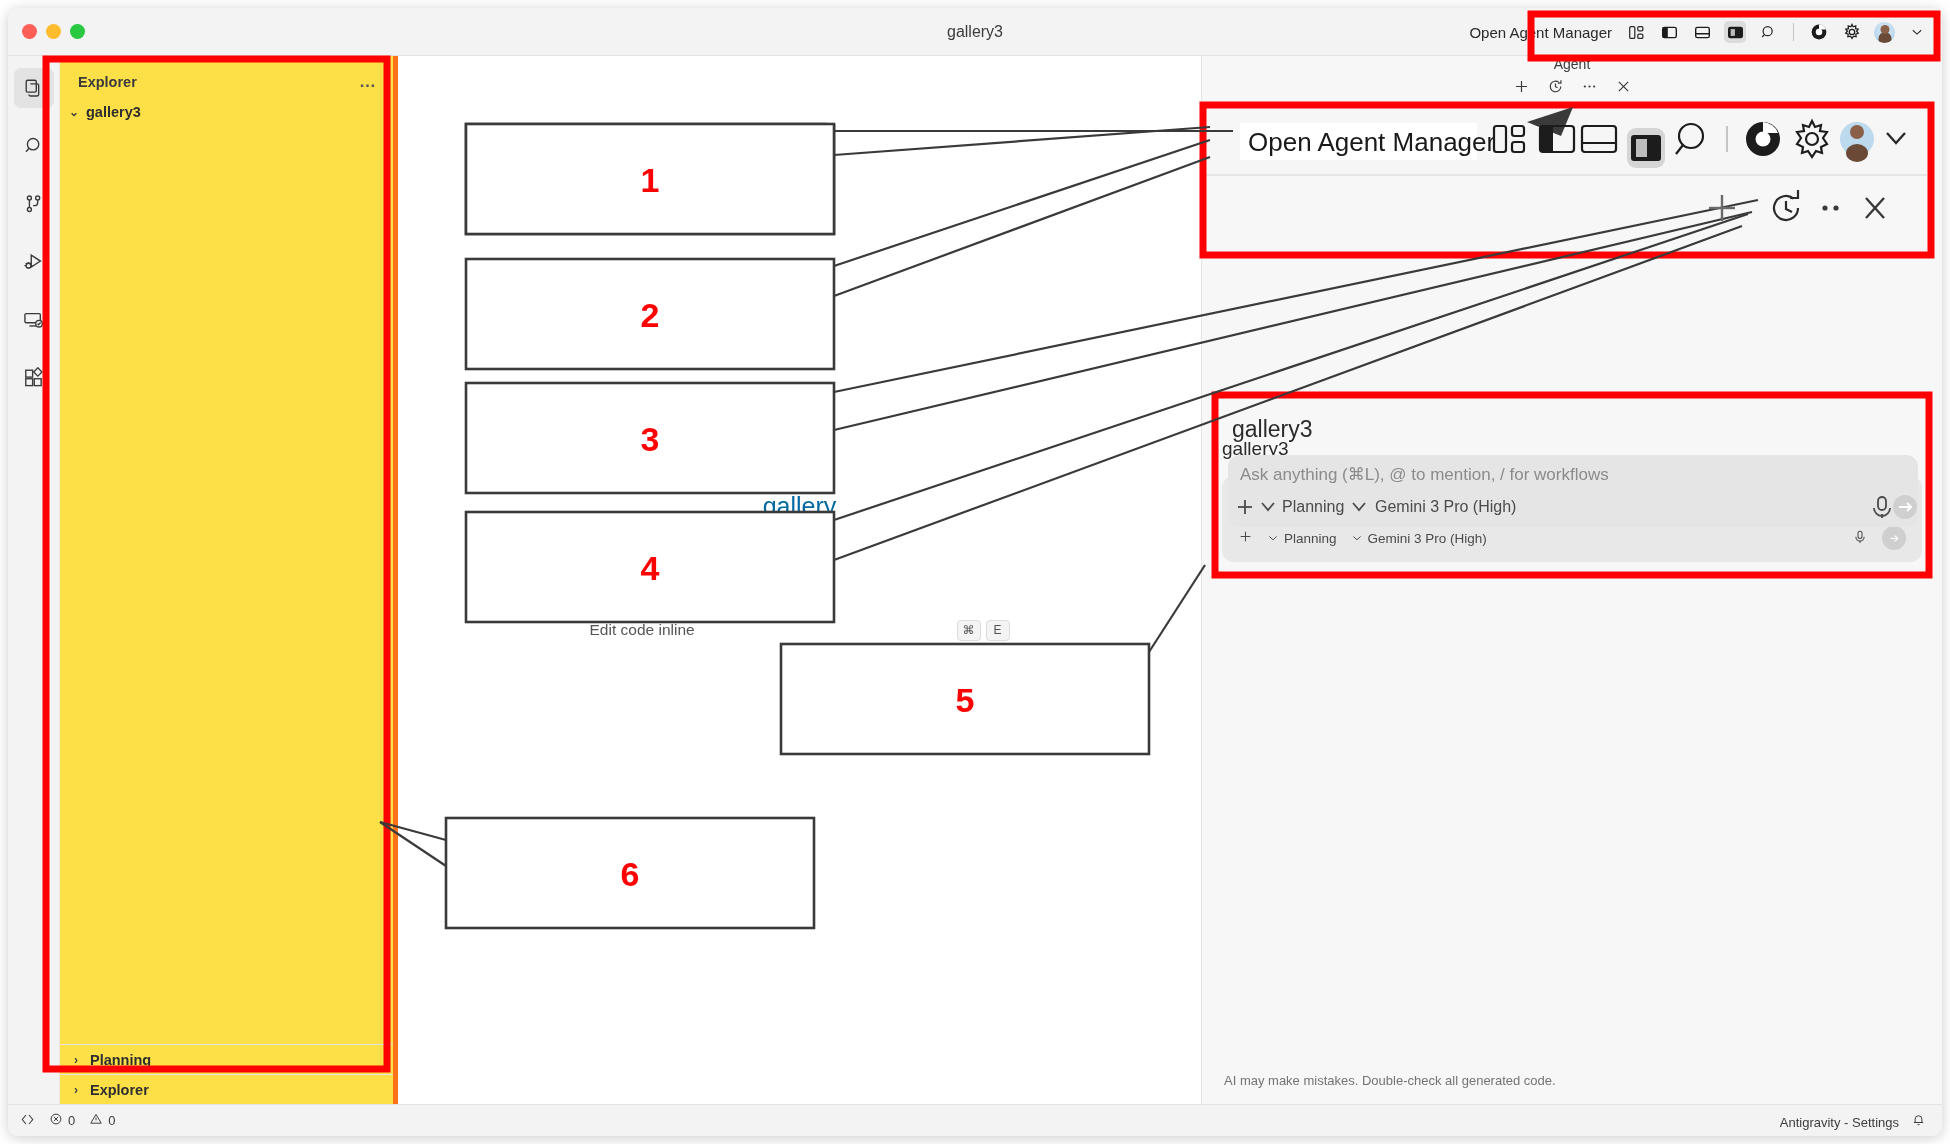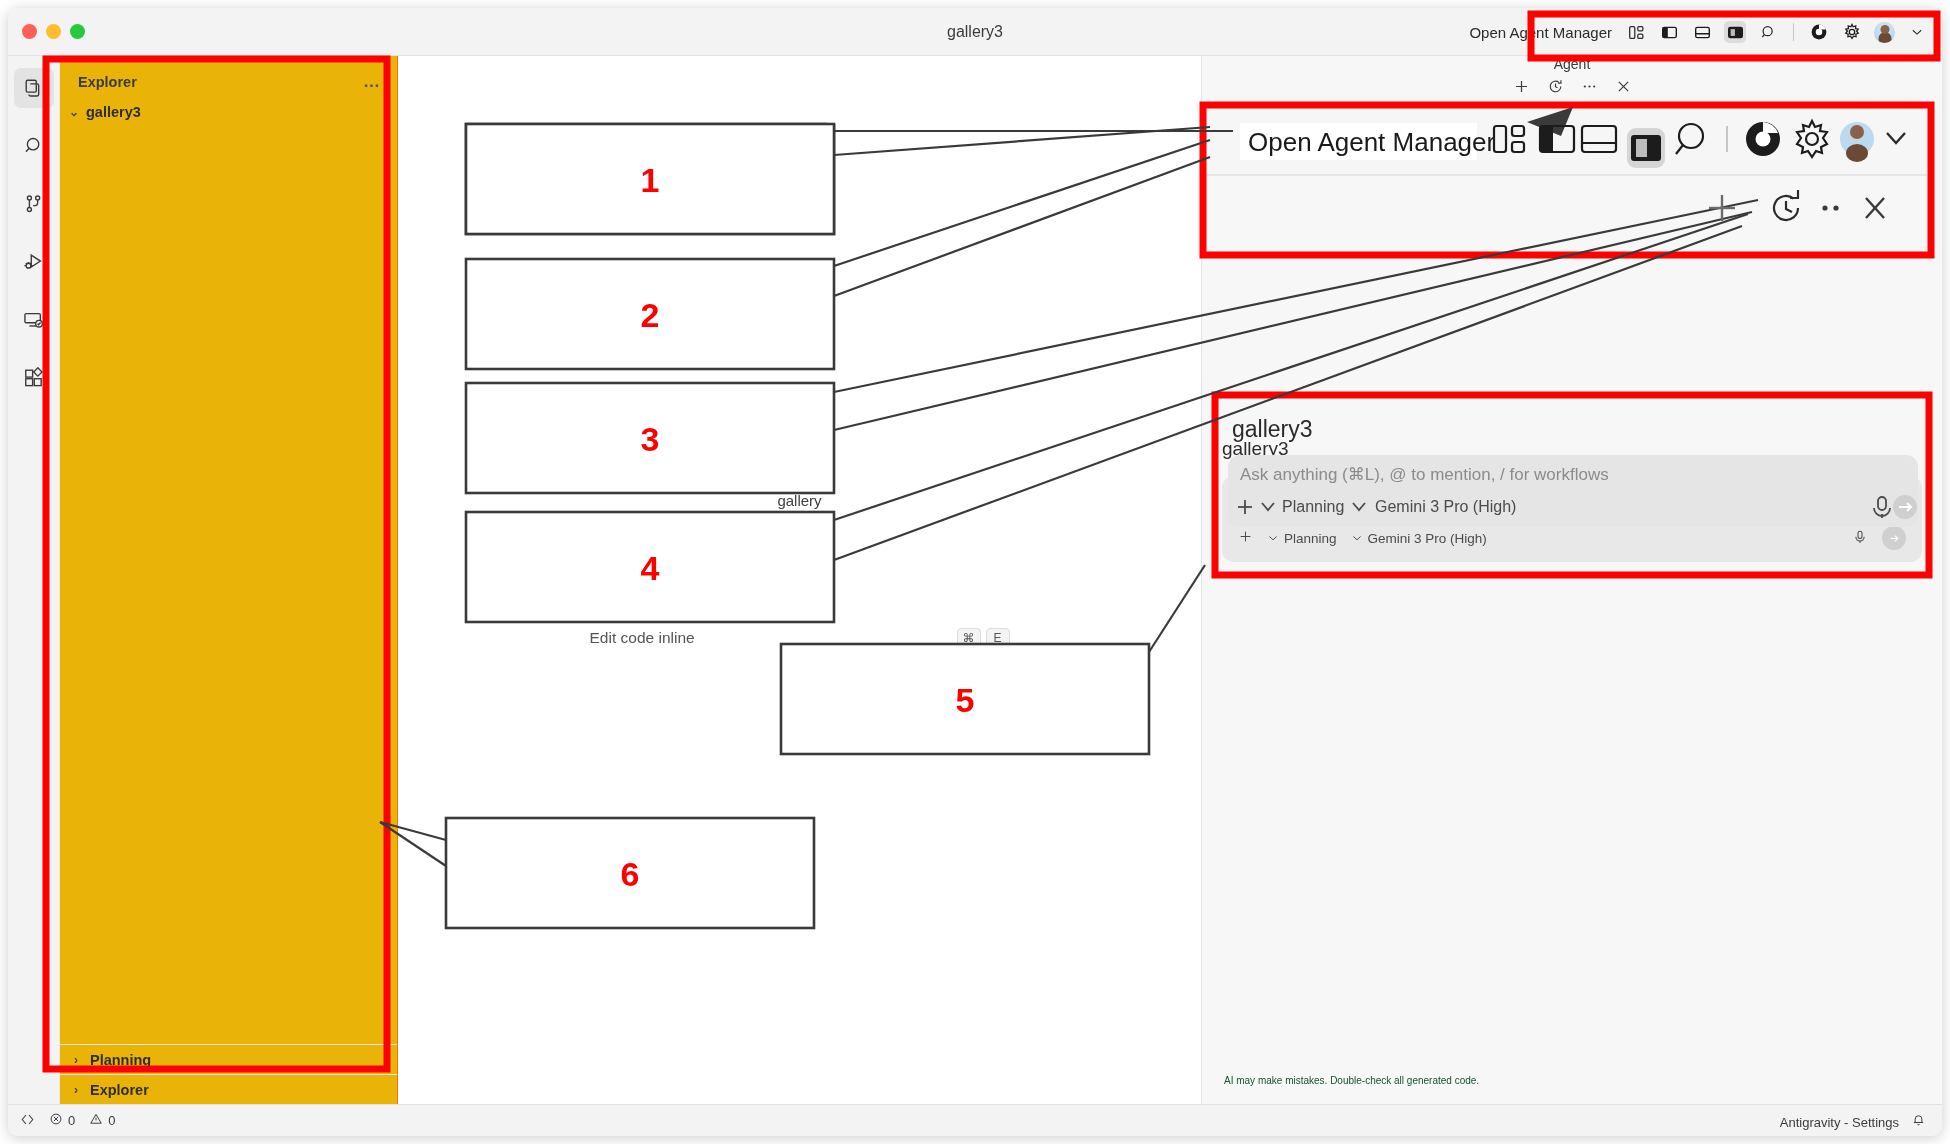--- a/index.html
+++ b/index.html
@@ -91,22 +91,22 @@
     width: 40px; height: 40px;
     display: flex; align-items: center; justify-content: center;
     border-radius: 7px;
     color: #4a4a4a;
   }
   .act-item.active { background: #e3e3e3; }
 
   
   .explorer {
     width: 338px; height: 100%;
-    background: #eab308;
-    border-right: 1px solid #f97316;
+    background: #fde047;
+    border-right: 5px solid #f97316;
     display: flex; flex-direction: column;
     position: relative;
   }
   .exp-head {
     height: 36px; display: flex; align-items: center;
     justify-content: space-between;
     padding: 0 16px 0 18px;
     font-size: 14.5px; color: #3b3b3b; font-weight: 600;
     margin-top: 8px;
   }
@@ -135,21 +135,21 @@
   }
   .welcome {
     position: absolute; left: 0; right: 0; top: 380px;
     display: flex; flex-direction: column; align-items: center;
   }
   .wc-logo {
     width: 60px; height: 38px;
     margin-bottom: 18px;
   }
   .wc-sub {
-    font-size: 15px; color: #404040; margin-bottom: 54px;
+    font-size: 25px; color: #0369a1; margin-bottom: 34px;
   }
   .wc-rows { width: 420px; }
   .wc-row {
     display: flex; align-items: center; justify-content: space-between;
     height: 30px; font-size: 15.5px; color: #555;
   }
   .keys { display: flex; gap: 5px; }
   .key {
     min-width: 24px; height: 21px;
     border: 1px solid #dcdcdc; border-radius: 4px;
@@ -193,21 +193,21 @@
   .ag-ctl { display: flex; align-items: center; gap: 5px; }
   .ag-spacer { flex: 1; }
   .send-btn {
     width: 24px; height: 24px; border-radius: 50%;
     background: #cfcfcf; color: #fff;
     display: flex; align-items: center; justify-content: center;
   }
   .ag-foot {
     height: 48px; display: flex; align-items: center;
     padding-left: 22px;
-    font-size: 10px; color: #14532d;
+    font-size: 13px; color: #737373;
   }
 
   
   .statusbar {
     position: absolute; left: 0; bottom: 0;
     width: 100%; height: 32px;
     background: #f3f3f3;
     border-top: 1px solid #e2e2e2;
     display: flex; align-items: center;
     font-size: 13px; color: #3c3c3c;

